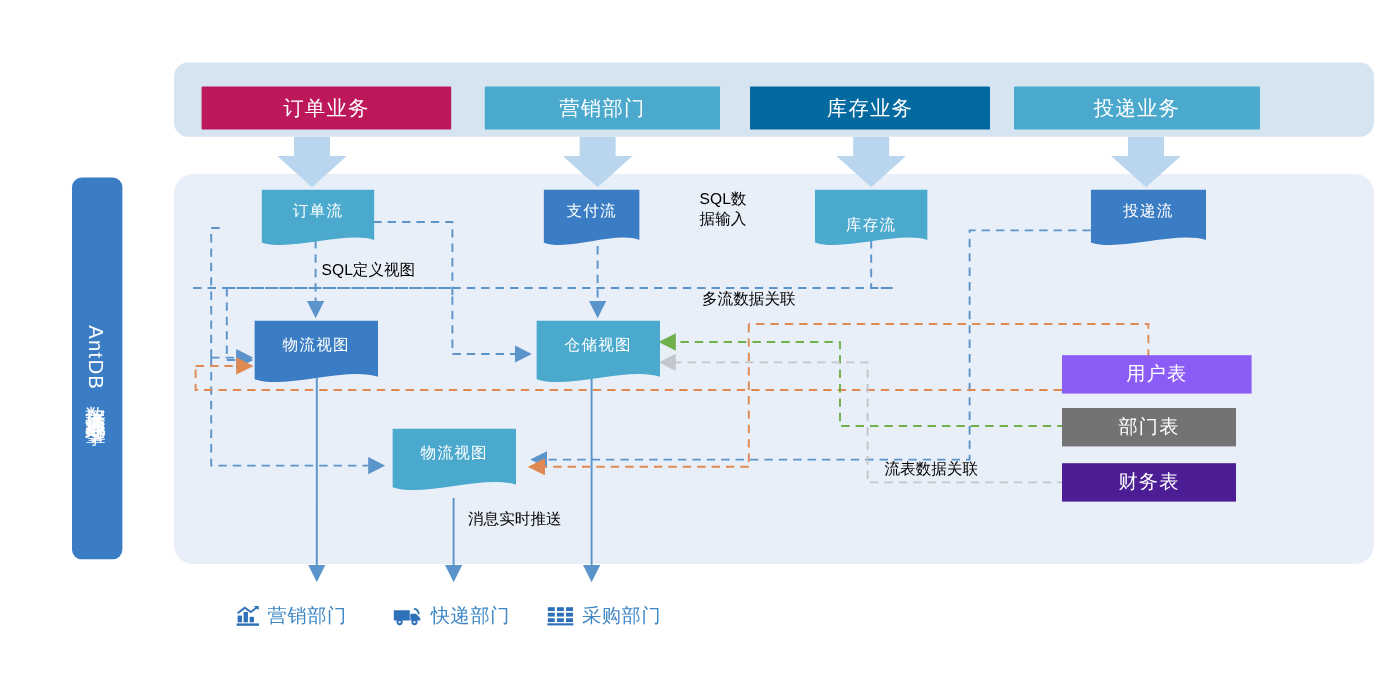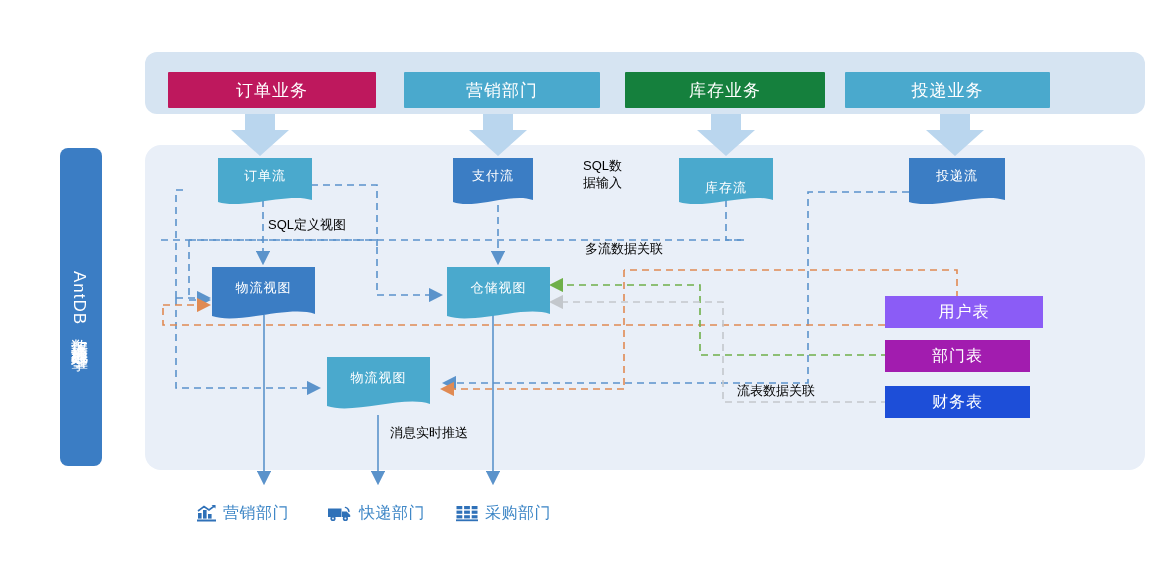--- a/index.html
+++ b/index.html
@@ -136,21 +136,21 @@
       <span class="latin">AntDB</span><span>数据库流式处理引擎</span>
     </div>
   </div>
 
   <div class="topbox" style="left:168px;top:72px;width:208px;background:#be185d;">
     <span>订单业务</span>
   </div>
   <div class="topbox" style="left:404px;top:72px;width:196px;background:#4aa9cd;">
     <span>营销部门</span>
   </div>
-  <div class="topbox" style="left:625px;top:72px;width:200px;background:#15803d;">
+  <div class="topbox" style="left:625px;top:72px;width:200px;background:#0369a1;">
     <span>库存业务</span>
   </div>
   <div class="topbox" style="left:845px;top:72px;width:205px;background:#4aa9cd;">
     <span>投递业务</span>
   </div>
 
   <div class="node" style="left:218px;top:158px;width:94px;height:50px;">
     <svg class="flag" viewBox="0 0 94 50" preserveAspectRatio="none">
       <path d="M0,0 H94 V42 C70,34 24,52 0,44 Z" fill="#4aa9cd"></path>
     </svg>
@@ -195,24 +195,24 @@
   <div class="node" style="left:327px;top:357px;width:103px;height:57px;">
     <svg class="flag" viewBox="0 0 103 57" preserveAspectRatio="none">
       <path d="M0,0 H103 V47 C77,38 26,58 0,49 Z" fill="#4aa9cd"></path>
     </svg>
     <span class="lbl" style="margin-top:12px;">物流视图</span>
   </div>
 
   <div class="tbox" style="left:885px;top:296px;width:158px;background:#8b5cf6;">
     <span>用户表</span>
   </div>
-  <div class="tbox" style="left:885px;top:340px;width:145px;background:#a21caf;">
+  <div class="tbox" style="left:885px;top:340px;width:145px;background:#737373;">
     <span>部门表</span>
   </div>
-  <div class="tbox" style="left:885px;top:386px;width:145px;background:#1d4ed8;">
+  <div class="tbox" style="left:885px;top:386px;width:145px;background:#4c1d95;">
     <span>财务表</span>
   </div>
 
   <div class="flabel" style="left:583px;top:157px;">SQL数
 据输入</div>
   <div class="flabel" style="left:268px;top:216px;">SQL定义视图</div>
   <div class="flabel" style="left:585px;top:240px;">多流数据关联</div>
   <div class="flabel" style="left:737px;top:382px;">流表数据关联</div>
   <div class="flabel" style="left:390px;top:424px;">消息实时推送</div>
 

